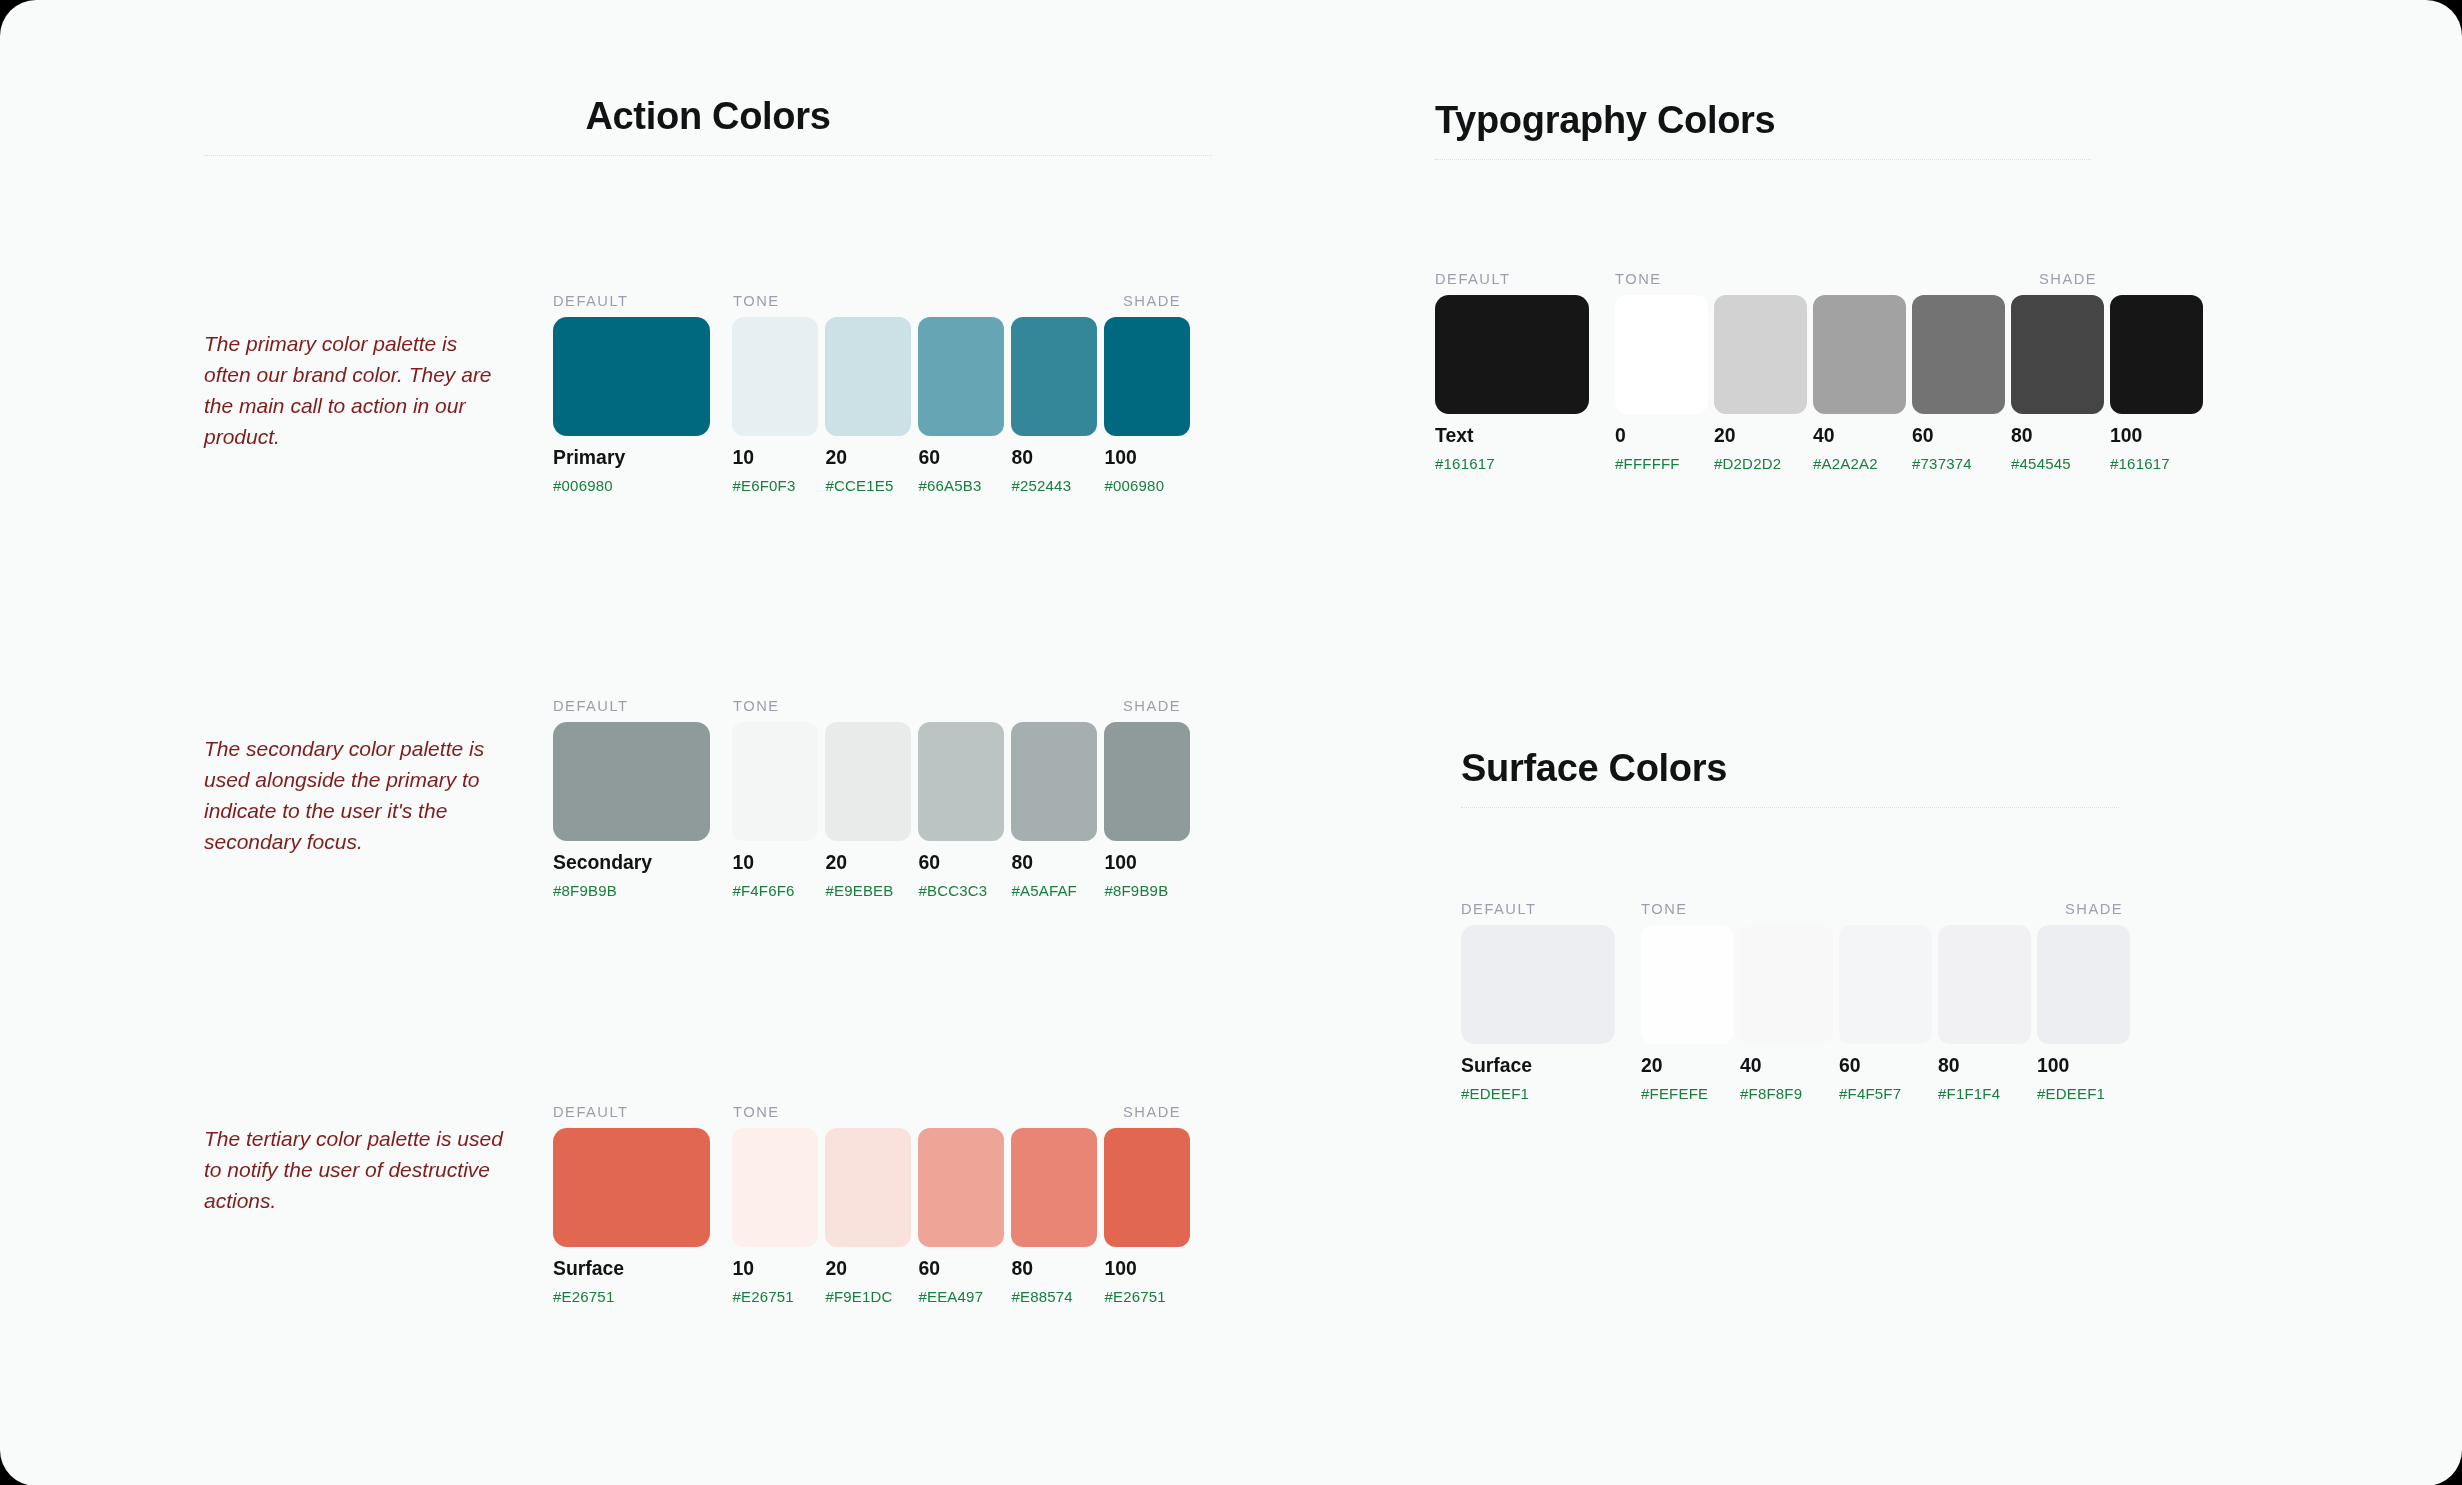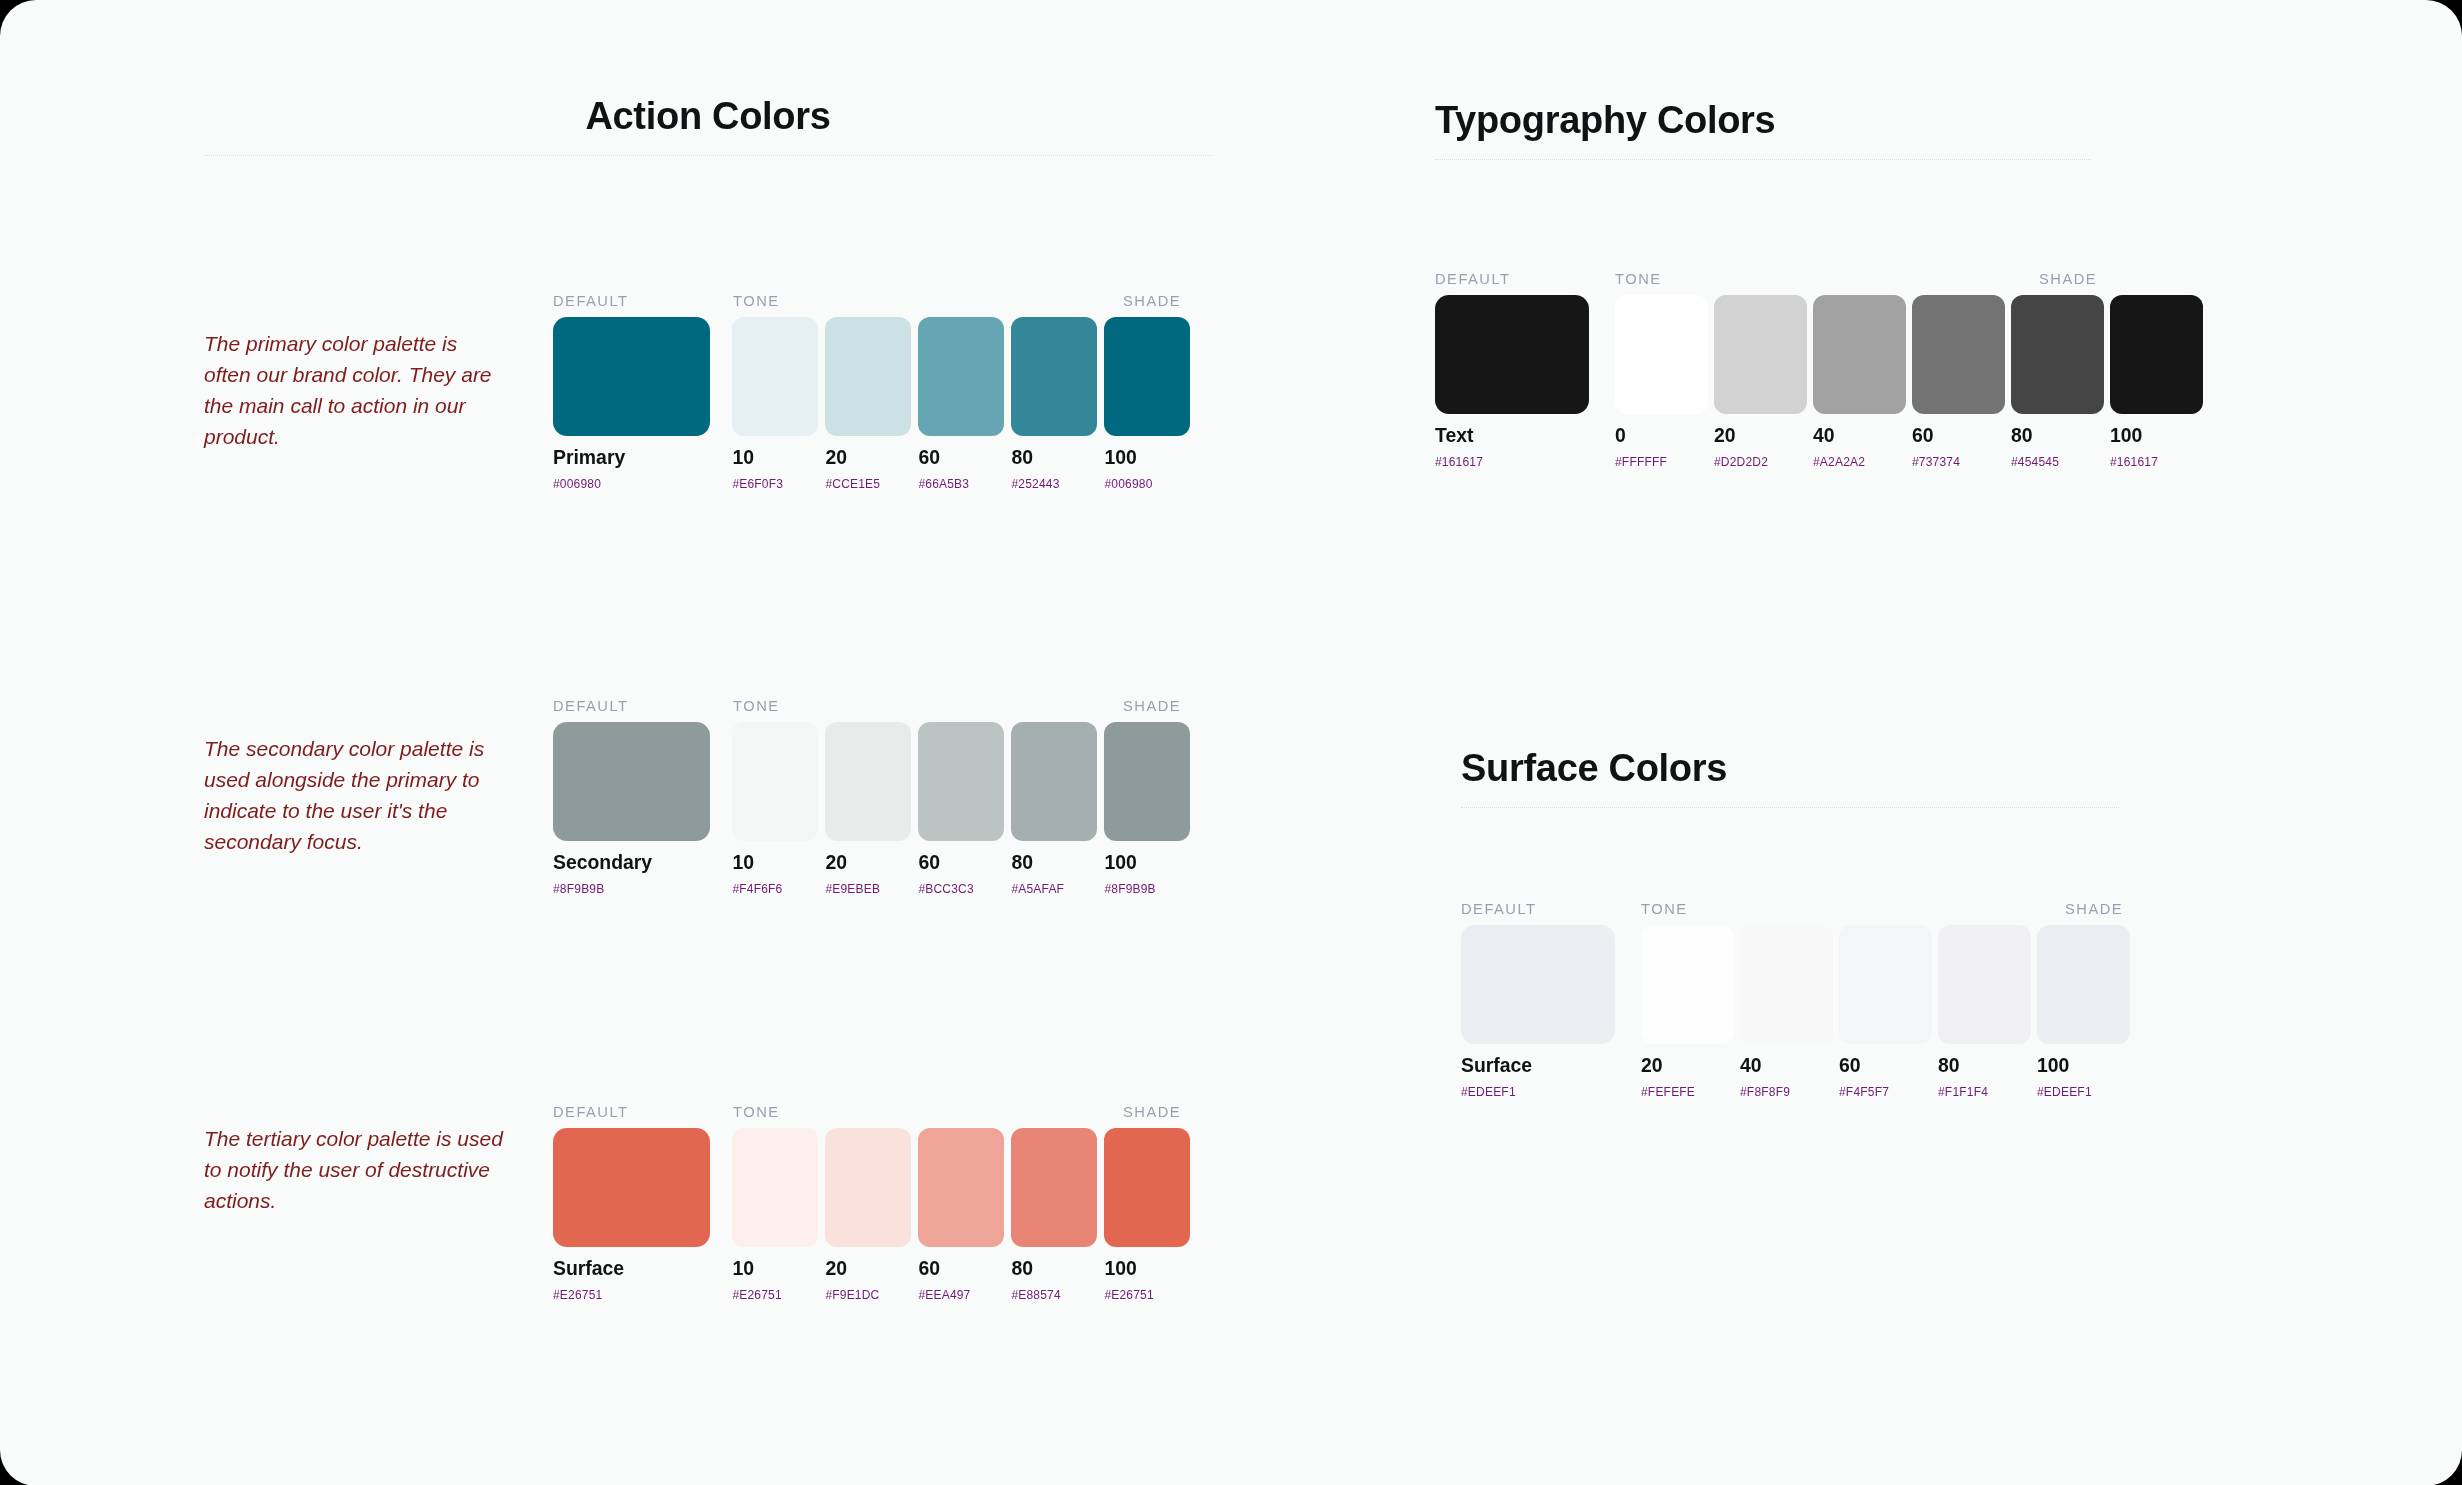--- a/index.html
+++ b/index.html
@@ -95,22 +95,22 @@
   .chip-name {
     margin-top: 11px;
     font-size: 19.4px;
     font-weight: 700;
     color: #111214;
     line-height: 1.1;
     white-space: nowrap;
   }
   .chip-hex {
     margin-top: 9.5px;
-    font-size: 12px;
-    color: #701a75;
+    font-size: 15px;
+    color: #15803d;
     line-height: 1.1;
     white-space: nowrap;
     letter-spacing: 0.2px;
   }
 
   
   .act .default-col { width: 157px; margin-right: 22.4px; }
   .act .tone-col    { width: 86px; margin-right: 7px; }
   .act .tone-col:last-child { margin-right: 0; }
 

